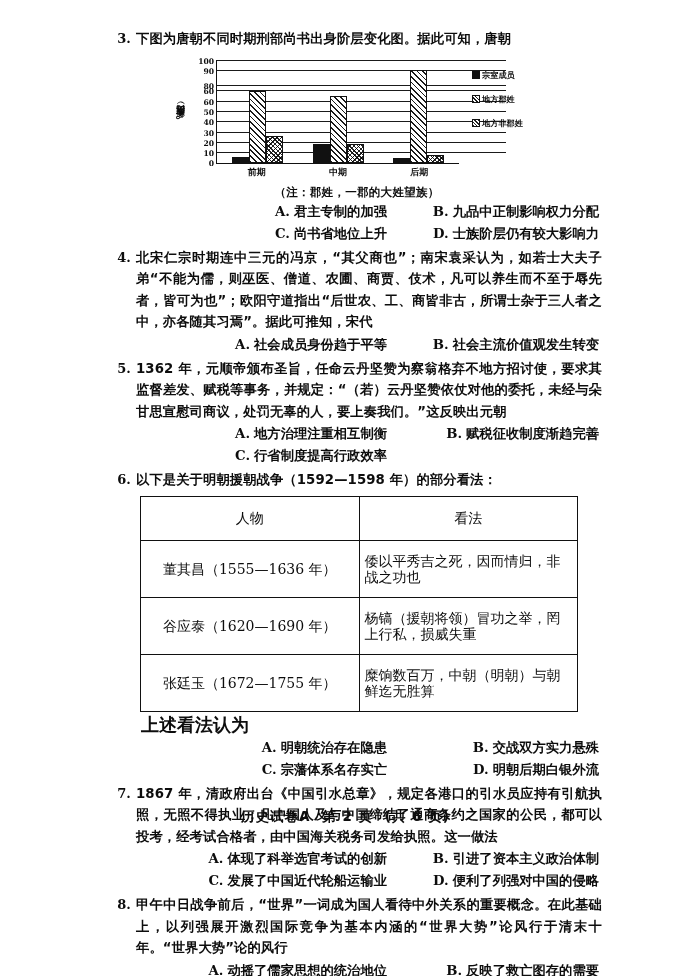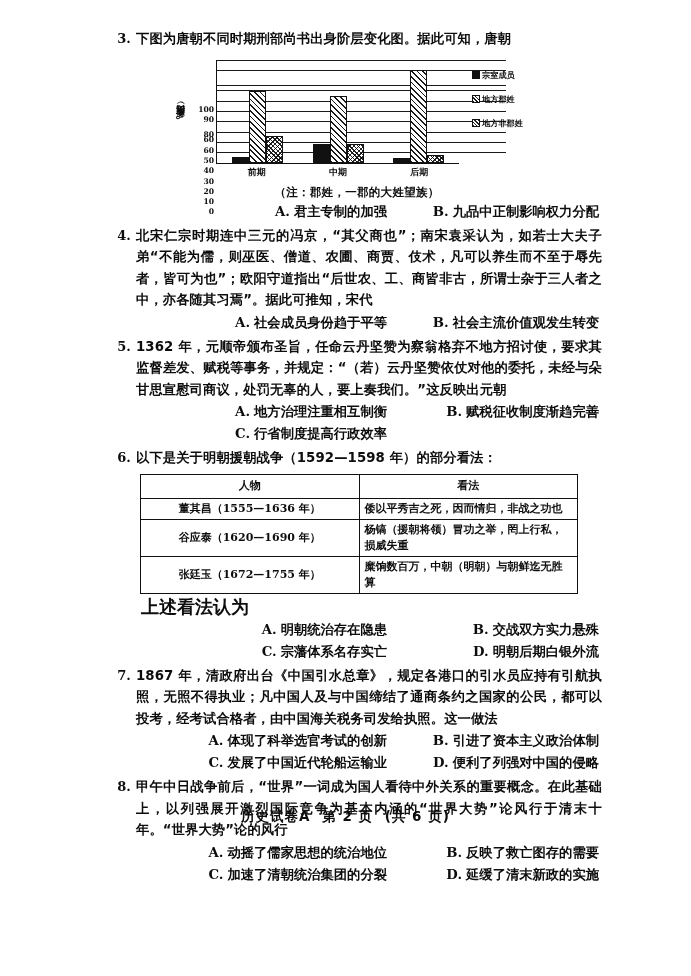--- a/index.html
+++ b/index.html
@@ -125,21 +125,20 @@
   }
   .ytick {
     position: absolute;
     right: 100%;
     transform: translateY(-50%);
     padding-right: 3px;
     font-size: 7.6px;
     font-weight: 700;
     font-family: "DejaVu Serif", "Liberation Serif", serif;
     white-space: nowrap;
-    margin-top: 48px;
   }
   .bars {
     position: absolute;
     left: 0; right: 0; bottom: 0;
     height: 103px;
     display: flex;
     align-items: flex-end;
   }
   .group {
     flex: 1 1 0;
@@ -223,23 +222,23 @@
     margin: 5px 0 2px 28px;
     width: 438px;
   }
   table.vtbl {
     border-collapse: collapse;
     width: 100%;
     table-layout: fixed;
   }
   table.vtbl td, table.vtbl th {
     border: 1.2px solid #111;
-    font-size: 11px;
-    font-weight: 700;
-    padding: 2px 4px;
+    font-size: 14px;
+    font-weight: 400;
+    padding: 12px 4px;
     line-height: 16px;
     font-family: "DejaVu Serif", "Liberation Serif", serif;
   }
   table.vtbl th {
     text-align: center;
     height: 19px;
   }
   table.vtbl td.person {
     width: 166px;
     text-align: center;
@@ -359,20 +358,22 @@
         </div>
       </div>
       <div class="chart-note">（注：郡姓，一郡的大姓望族）</div>
 
       <div class="options">
         <div class="opt-row">
           <div class="opt opt-a"><span class="lbl">A.</span><span>君主专制的加强</span></div>
           <div class="opt opt-b"><span class="lbl">B.</span><span>九品中正制影响权力分配</span></div>
         </div>
         <div class="opt-row">
+          <div class="opt opt-c"><span class="lbl">C.</span><span>尚书省地位上升</span></div>
+          <div class="opt opt-d"><span class="lbl">D.</span><span>士族阶层仍有较大影响力</span></div>
         </div>
       </div>
     </div>
 
     <div class="q">
       <div class="q-line">
         <div class="q-num">4.</div>
         <div class="q-body">北宋仁宗时期连中三元的冯京，“其父商也”；南宋袁采认为，如若士大夫子弟“不能为儒，则巫医、僧道、农圃、商贾、伎术，凡可以养生而不至于辱先者，皆可为也”；欧阳守道指出“后世农、工、商皆非古，所谓士杂于三人者之中，亦各随其习焉”。据此可推知，宋代</div>
       </div>
       <div class="options">

